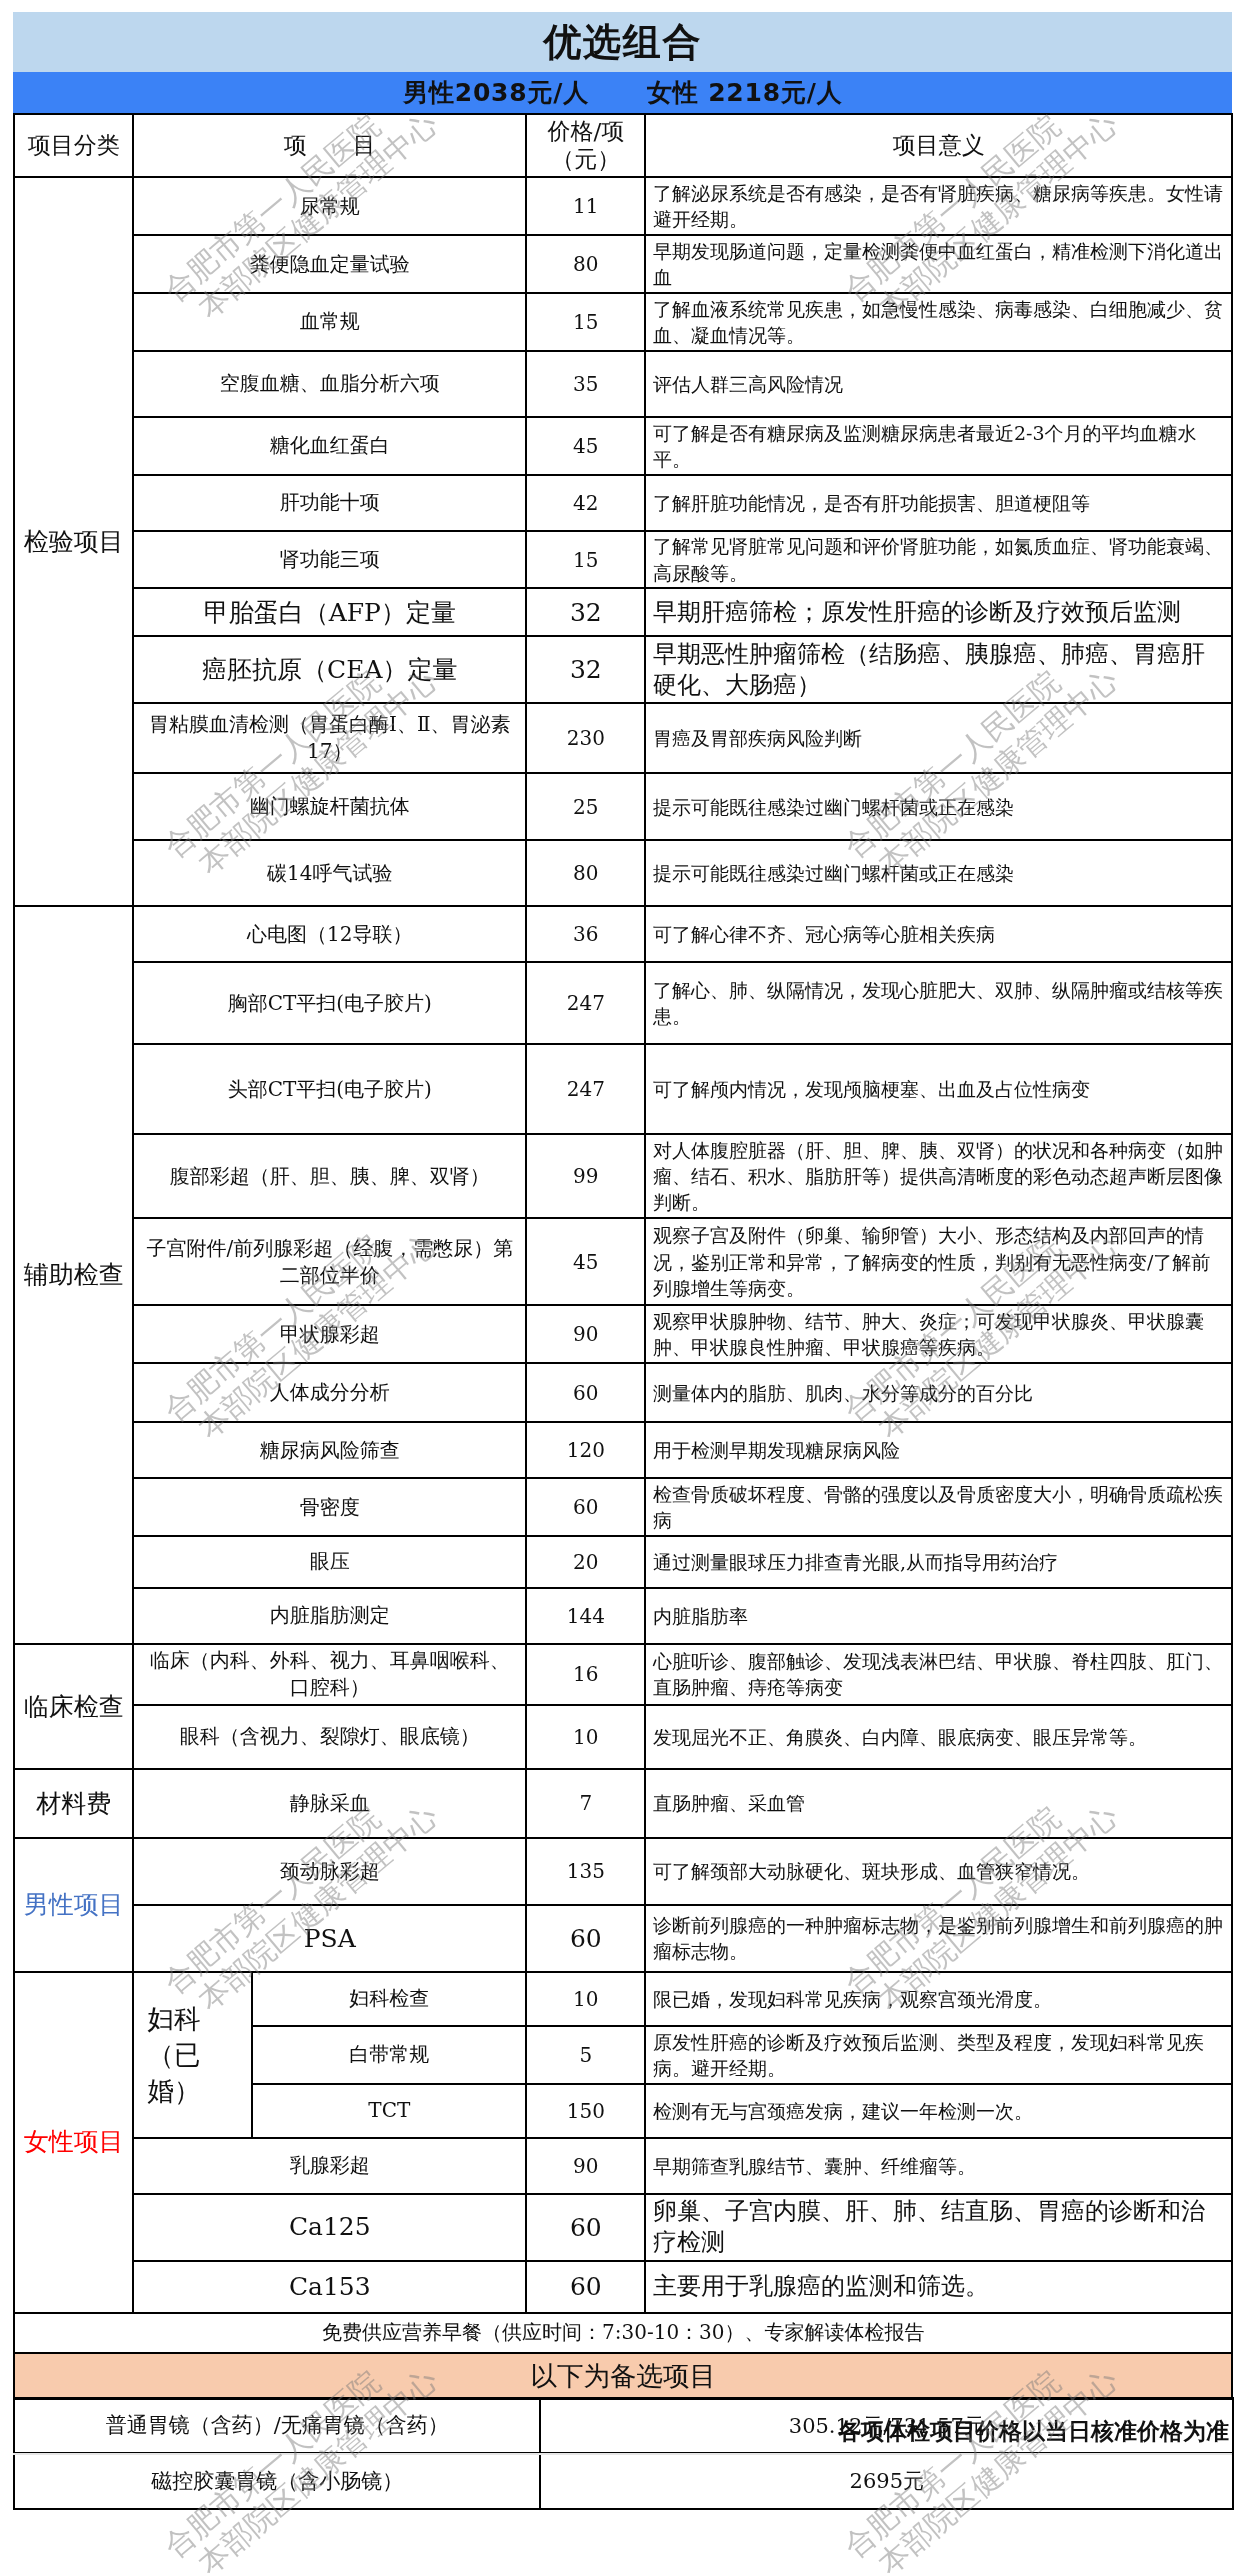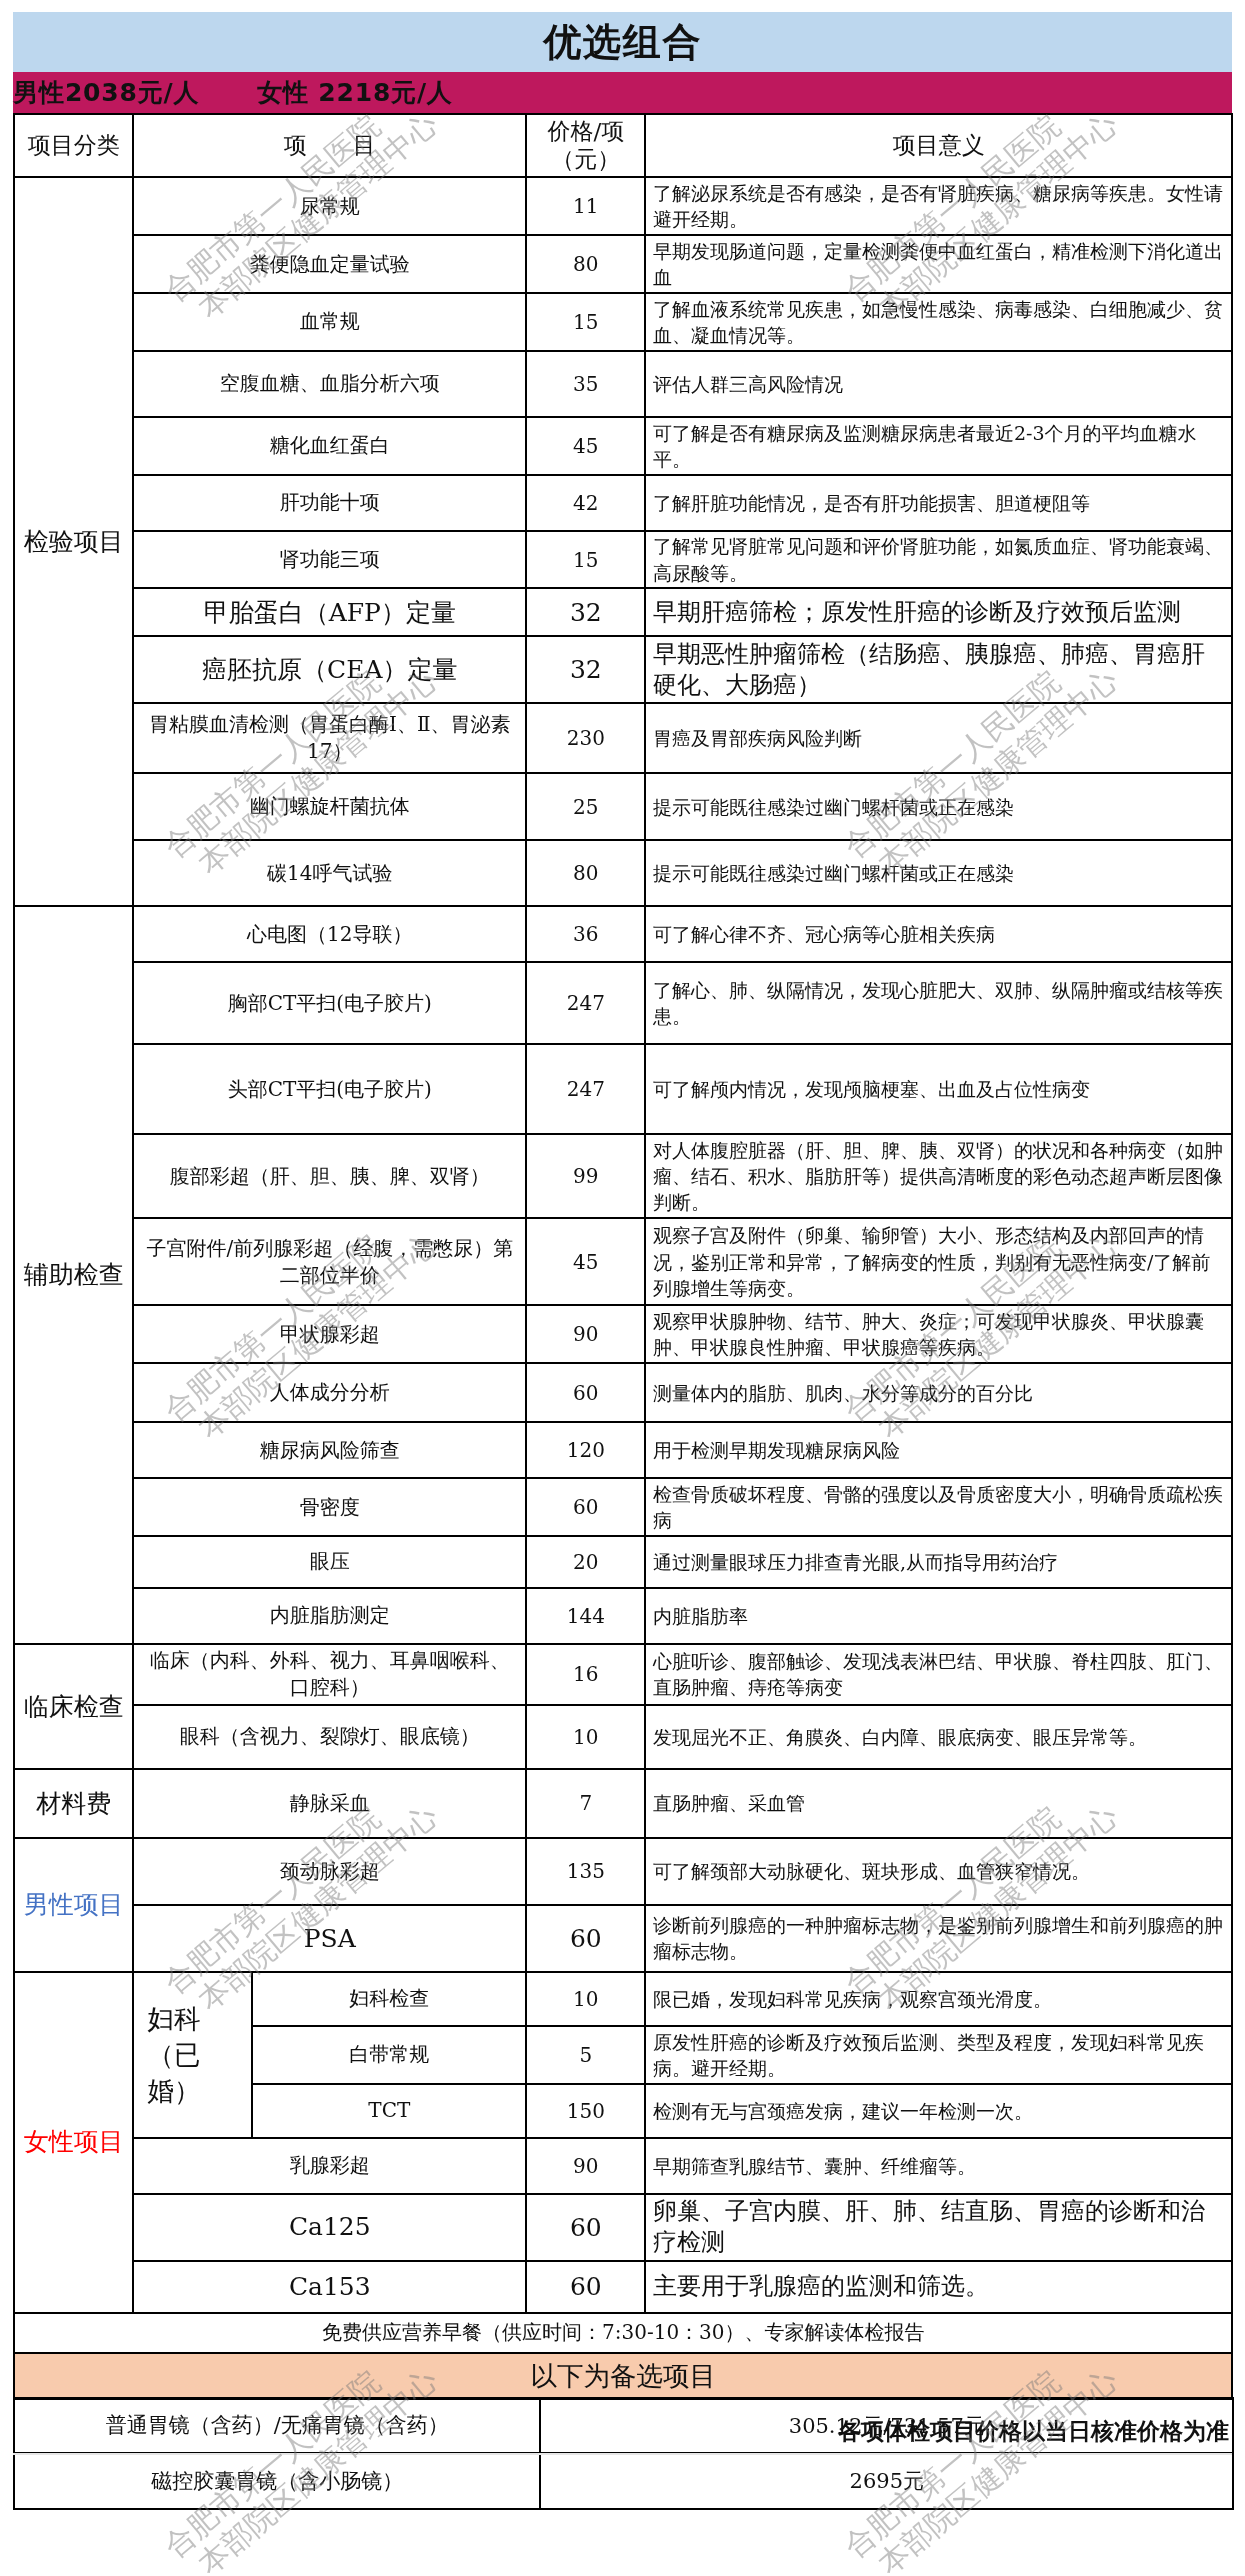--- a/index.html
+++ b/index.html
@@ -1,19 +1,19 @@
 <!DOCTYPE html>
 <html style="font-size:13.3px"><head>
 <meta charset="utf-8">
 <style>
   *{box-sizing:border-box;margin:0;padding:0;}
   body{width:1246px;height:2576px;background:#ffffff;font-family:"DejaVu Serif","Liberation Serif",serif;color:#111;position:relative;overflow:hidden;}
   .wrap{position:absolute;left:13.3px;top:12.4px;width:1219px;}
   .title-band{height:60px;background:#BDD7EE;display:flex;align-items:center;justify-content:center;font-family:"DejaVu Sans","Liberation Sans",sans-serif;font-size:38px;font-weight:bold;color:#111;letter-spacing:1.7px;}
-  .sub-band{height:41px;background:#be185d;display:flex;align-items:center;justify-content:flex-start;font-family:"DejaVu Sans","Liberation Sans",sans-serif;font-size:25px;font-weight:bold;letter-spacing:0.8px;gap:58px;}
+  .sub-band{height:41px;background:#3b82f6;display:flex;align-items:center;justify-content:center;font-family:"DejaVu Sans","Liberation Sans",sans-serif;font-size:25px;font-weight:bold;letter-spacing:0.8px;gap:58px;}
   table{border-collapse:collapse;width:1219px;table-layout:fixed;}
   td,th{border:2.5px solid #000;vertical-align:middle;font-weight:normal;}
   .col-cat{width:119px;}
   .col-sub{width:119px;}
   .col-item{width:274px;}
   .col-price{width:119px;}
   .col-desc{width:587px;}
   th{font-size:23px;text-align:center;line-height:1.2;}
   .cat{font-size:25px;text-align:center;line-height:1.35;font-weight:normal;padding:0 8.3px;}
   .cat.blue{color:#4472C4;font-weight:normal;}

